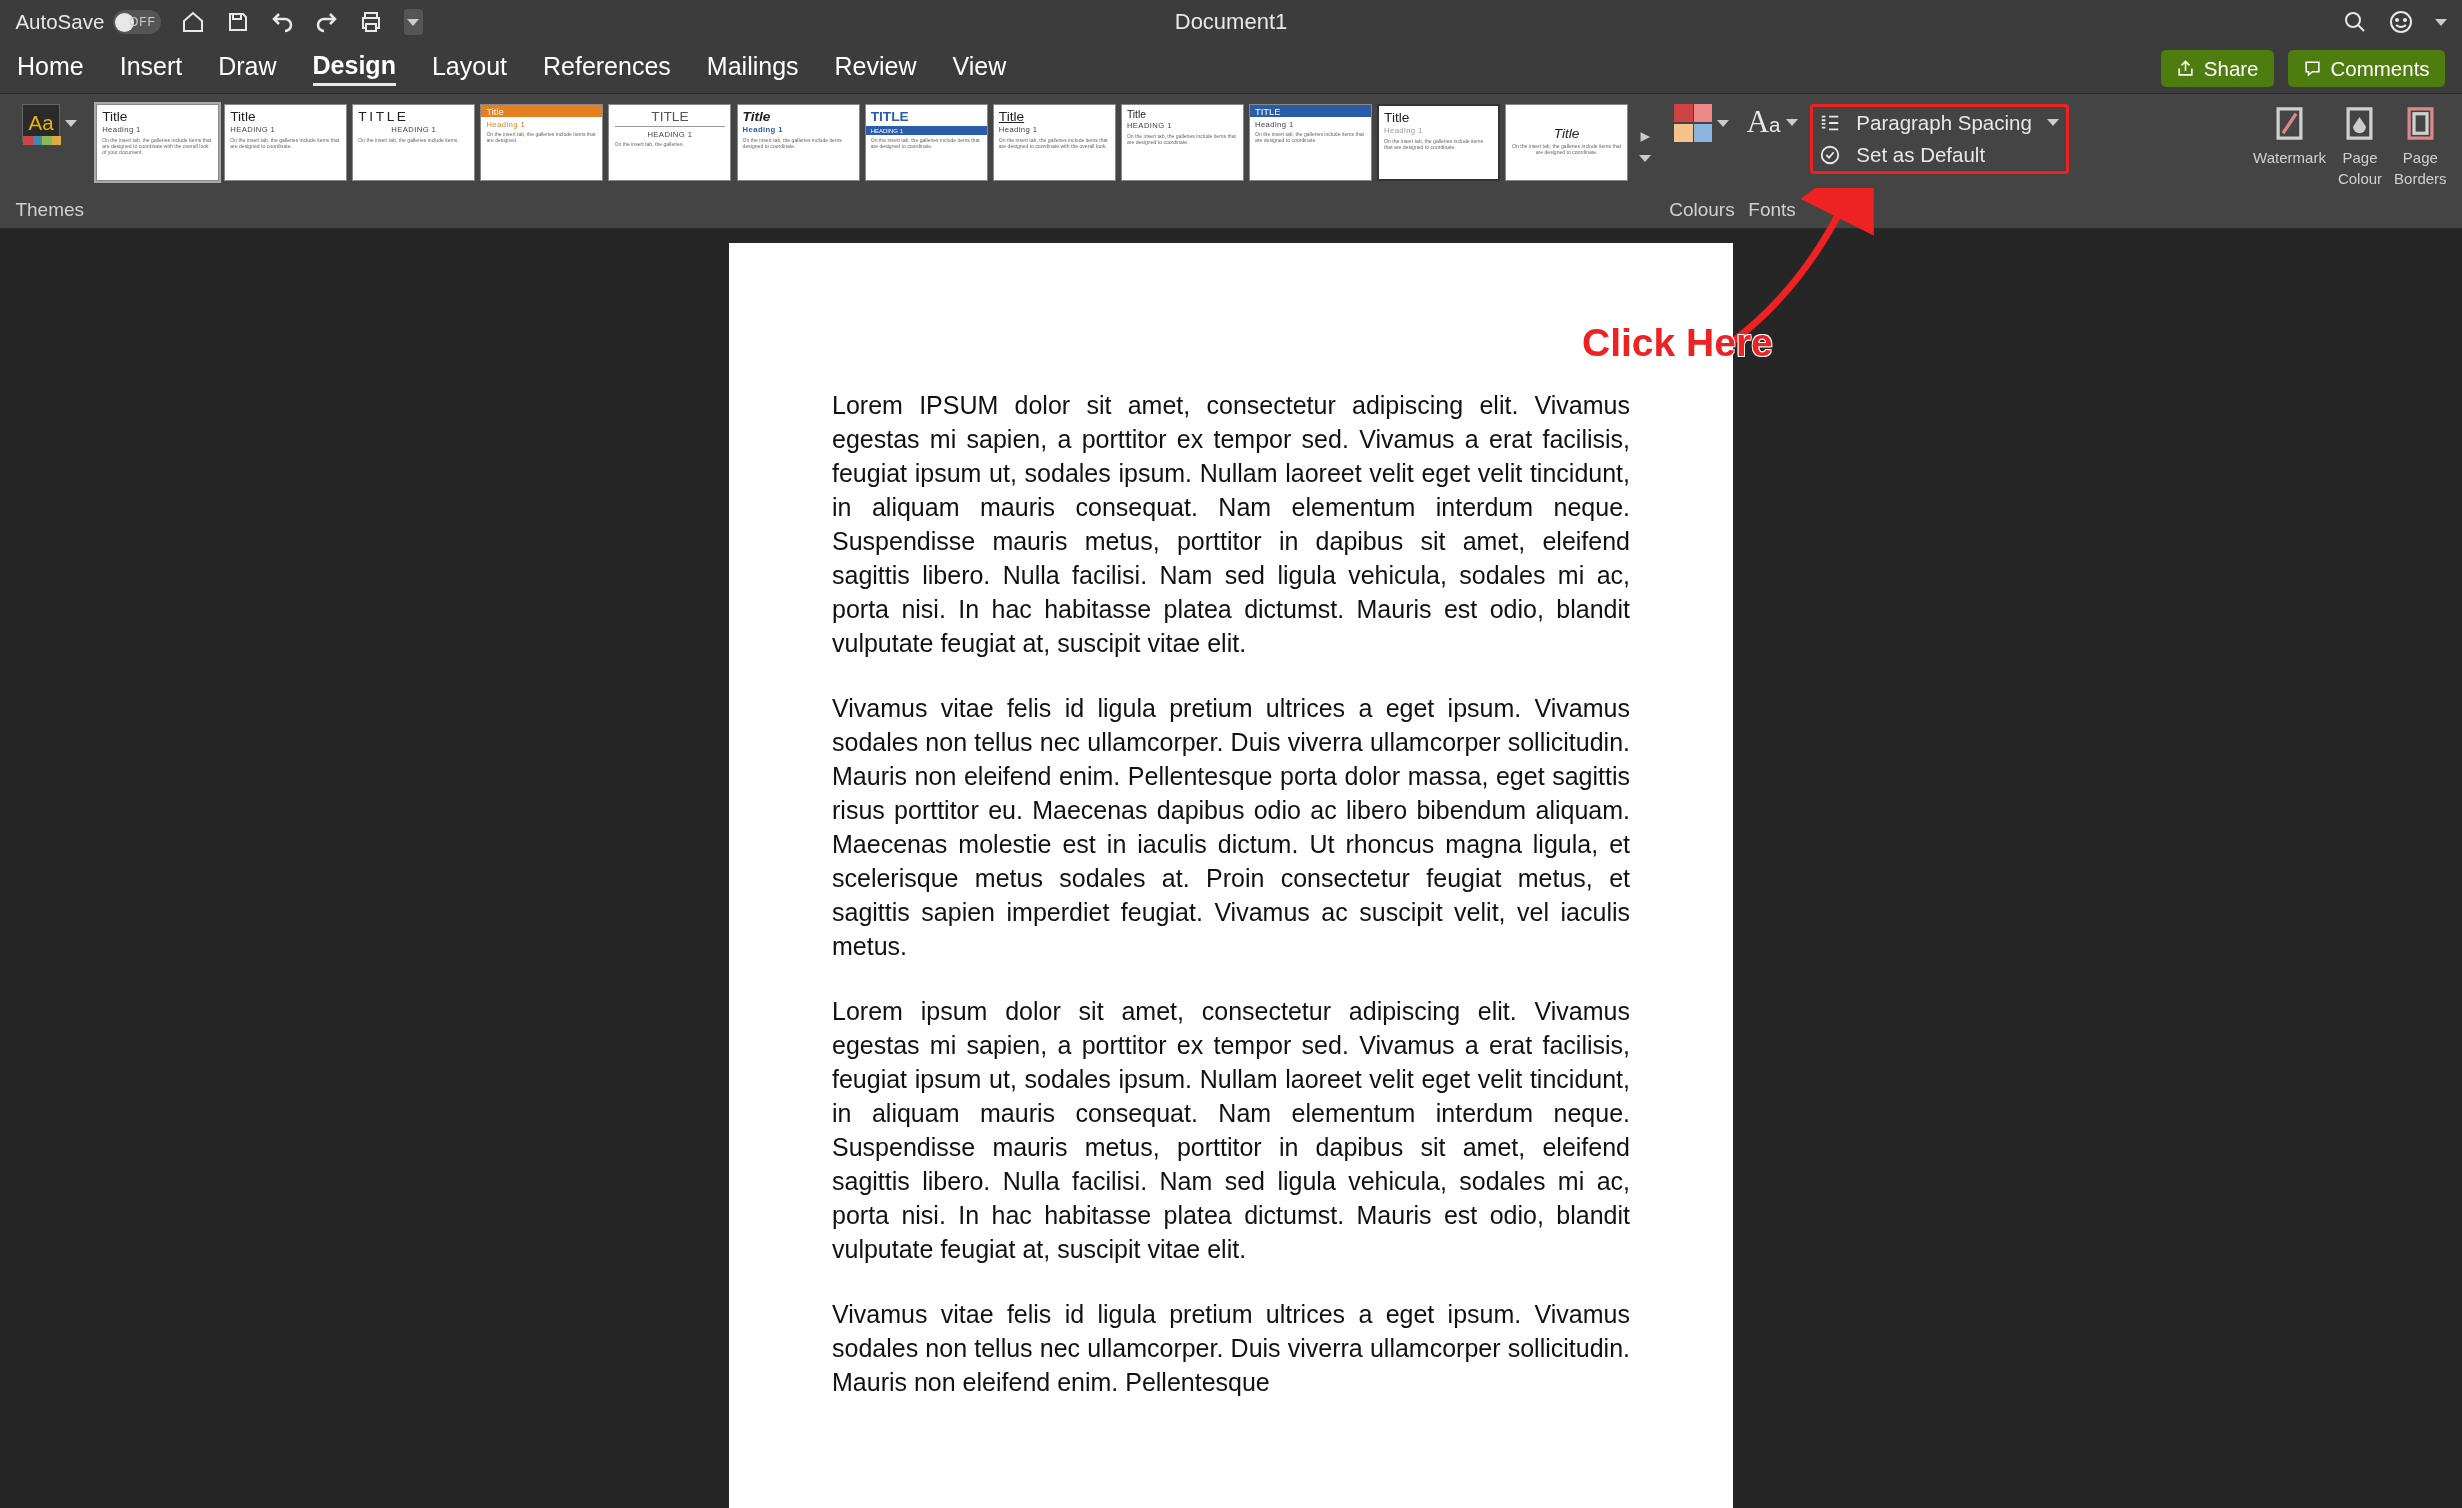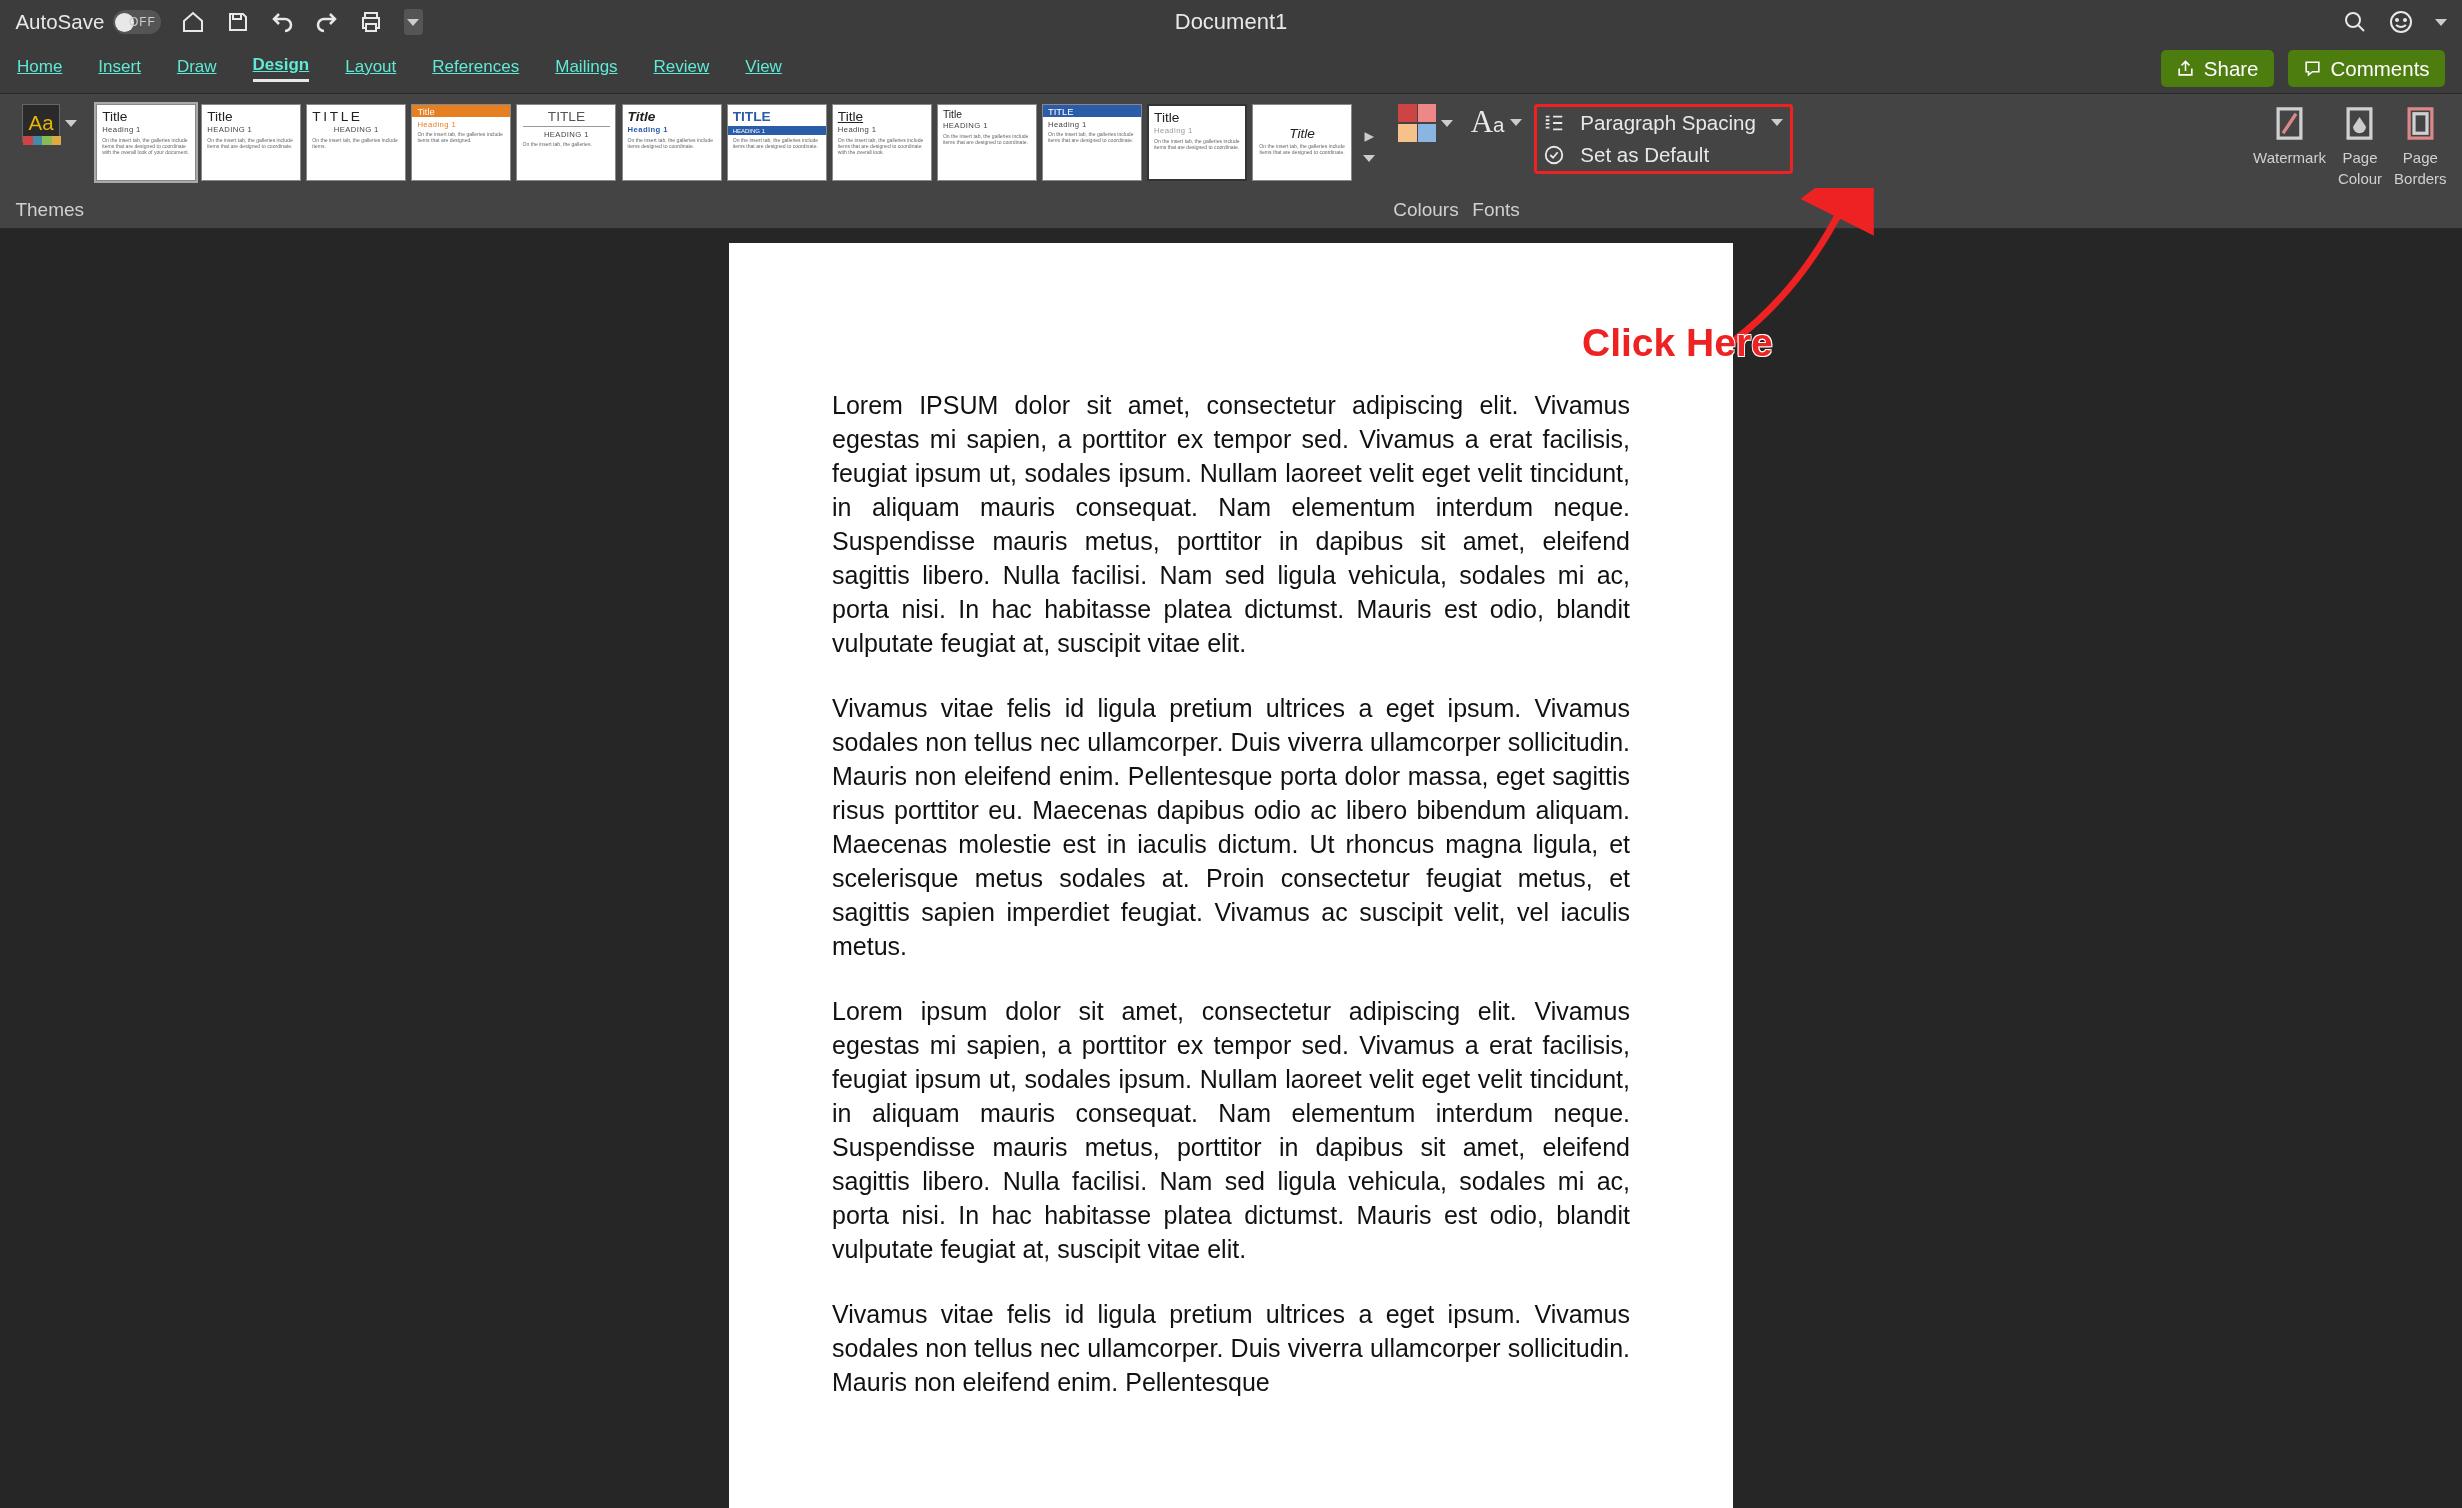--- a/index.html
+++ b/index.html
@@ -12,36 +12,36 @@
 .toggle .knob { width: 19px; height: 19px; background: #e8e8e8; border-radius: 50%; position: absolute; left: 2.6px; }
 .toggle .off { position: absolute; right: 5.1px; font-size: 12px; color: #ccc; letter-spacing: 0.9px; }
 .qat { display: flex; gap: 20.5px; margin-left: 20.5px; align-items: center; }
 .qat svg, .qat .ic { width: 24px; height: 24px; fill: #e8e8e8; stroke: #e8e8e8; }
 .docname { position: absolute; left: 50%; transform: translateX(-50%); font-size: 22px; color: #e8e8e8; }
 .titler { position: absolute; right: 15.4px; display: flex; gap: 22px; align-items: center; }
 .titler svg { width: 24px; height: 24px; fill: none; stroke: #e8e8e8; stroke-width: 2; }
 
 
 .tabs { height: 50px; background: #3c3c3c; display: flex; align-items: center; padding: 0 17px; gap: 36px; position: relative; border-bottom: 0.9px solid #2a2a2a;}
-.tab { font-size: 17px; color: #5eead4; cursor: pointer; padding-bottom: 3.4px; text-decoration: underline; }
+.tab { font-size: 25px; color: #ffffff; cursor: pointer; padding-bottom: 3.4px; }
 .tab.active { font-weight: 600; border-bottom: 3.4px solid #e8e8e8; }
 .tabs-right { position: absolute; right: 17px; display: flex; gap: 13.7px; align-items: center; }
 .pillbtn { background: #4d7c0f; border-radius: 5.1px; padding: 6.8px 15.4px; font-size: 20.5px; color: #fff; display: flex; align-items: center; gap: 8.5px; }
 .pillbtn svg { width: 19px; height: 19px; fill: #fff; }
 
 
 .ribbon { height: 135px; background: #444; display: flex; align-items: flex-start; padding: 10.3px 15.4px 6.8px; gap: 12px; border-bottom: 0.9px solid #2a2a2a;}
 .rgroup { display: flex; flex-direction: column; align-items: center; gap: 5.1px; height: 100%; justify-content: space-between; }
 .rgroup .lbl { font-size: 19px; color: #d0d0d0; }
 .themes-ic { width: 38px; height: 38px; background: #2a2a2a; border: 0.9px solid #666; display: flex; align-items: center; justify-content: center; font-size: 20.5px; color: #eab308; position: relative; }
 .themes-ic .sw { position:absolute; bottom:-3.4px; left:0; width:38px; height:8.5px; display:flex; }
 .themes-ic .sw span{flex:1;}
 
 .gallery { display: flex; gap: 5.1px; align-items: flex-start; }
-.gtile { width: 100px; height: 77px; background: #fff; border: 0.9px solid #888; font-size: 6.8px; color: #333; overflow: hidden; padding: 3.4px 5.1px; position: relative; cursor: pointer;}
+.gtile { width: 123px; height: 77px; background: #fff; border: 0.9px solid #888; font-size: 6.8px; color: #333; overflow: hidden; padding: 3.4px 5.1px; position: relative; cursor: pointer;}
 .gtile.sel { outline: 2.6px solid #aaa; }
 .gtile .tt { font-size: 13.7px; font-weight: 500; color: #222; }
 .gtile .hd { font-size: 7.7px; color: #444; margin-top: 1.7px; letter-spacing: 0.4px;}
 .gtile .bar { height: 12px; margin: -3.4px -5.1px 2.6px; display:flex; align-items:center; padding:0 5.1px; font-size:9.4px; color:#fff;}
 .gtile .body { font-size: 5.1px; color: #666; line-height: 6px; margin-top: 2.6px; }
 .gmore { width: 24px; height: 77px; display: flex; flex-direction: column; justify-content: center; align-items: center; color: #ccc; font-size: 19px; cursor:pointer;}
 
 .colours-ic { width: 38px; height: 38px; display: grid; grid-template-columns: 1fr 1fr; grid-template-rows: 1fr 1fr; gap: 1.7px; }
 .colours-ic span:nth-child(1){background:#c44;}
 .colours-ic span:nth-child(2){background:#e88;}

